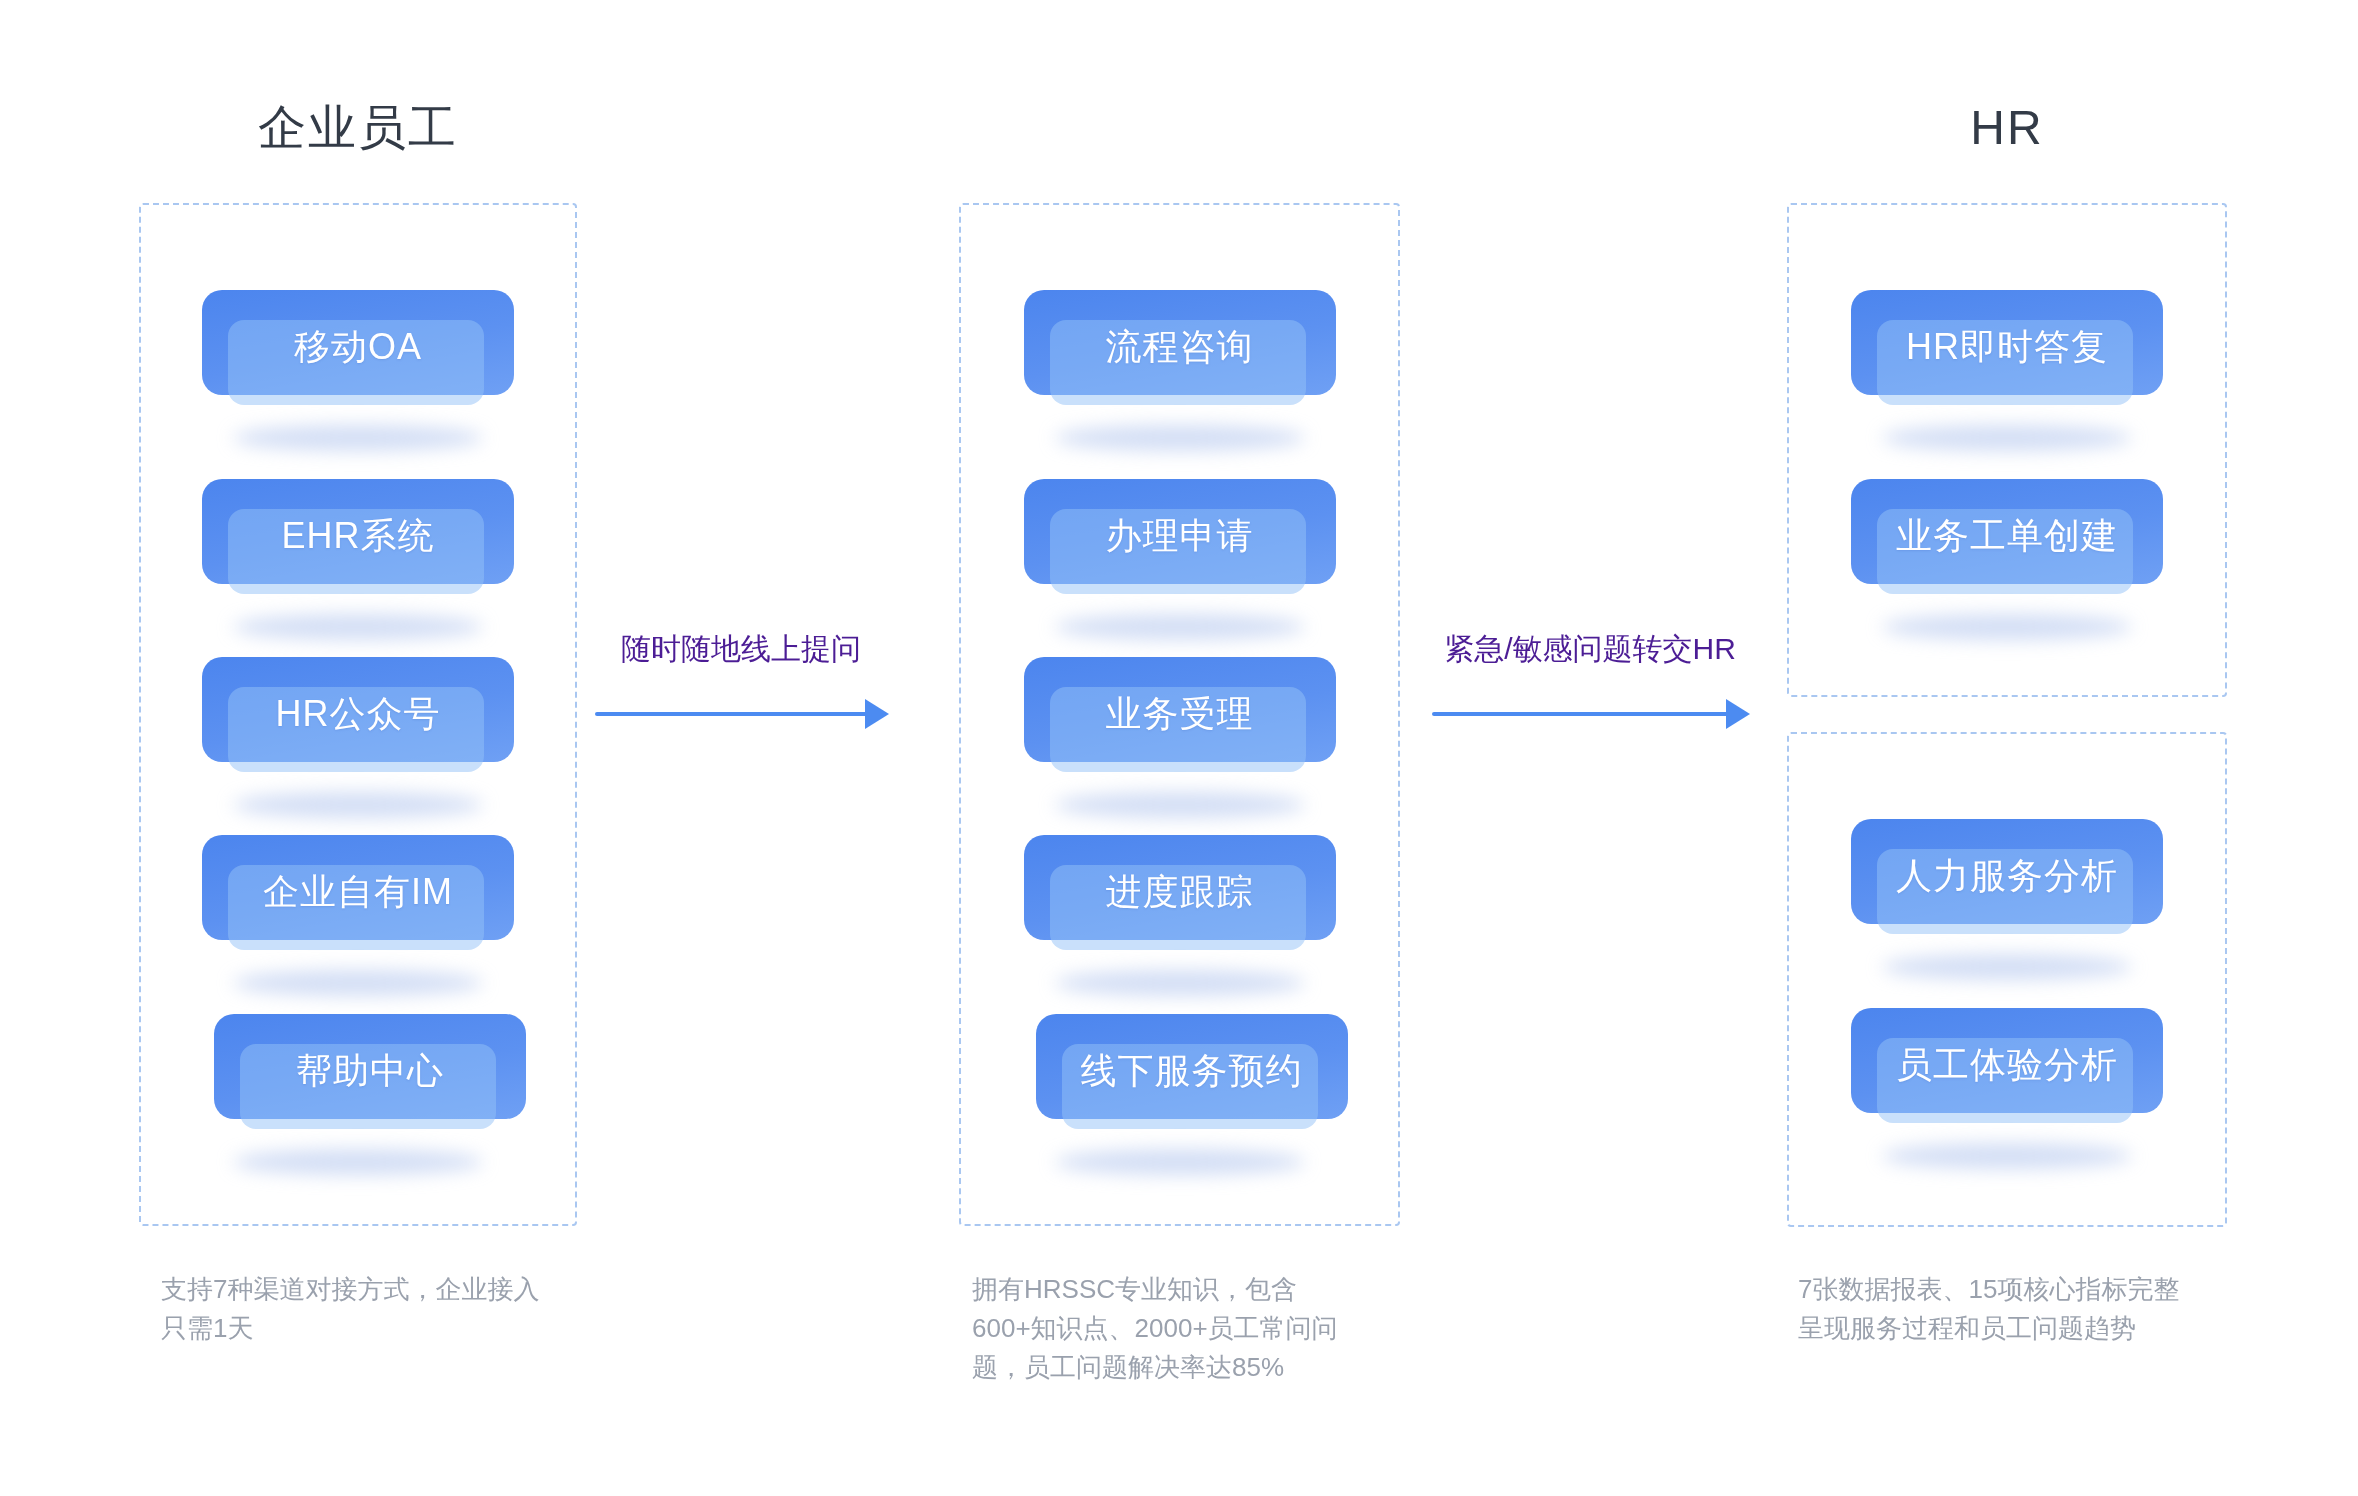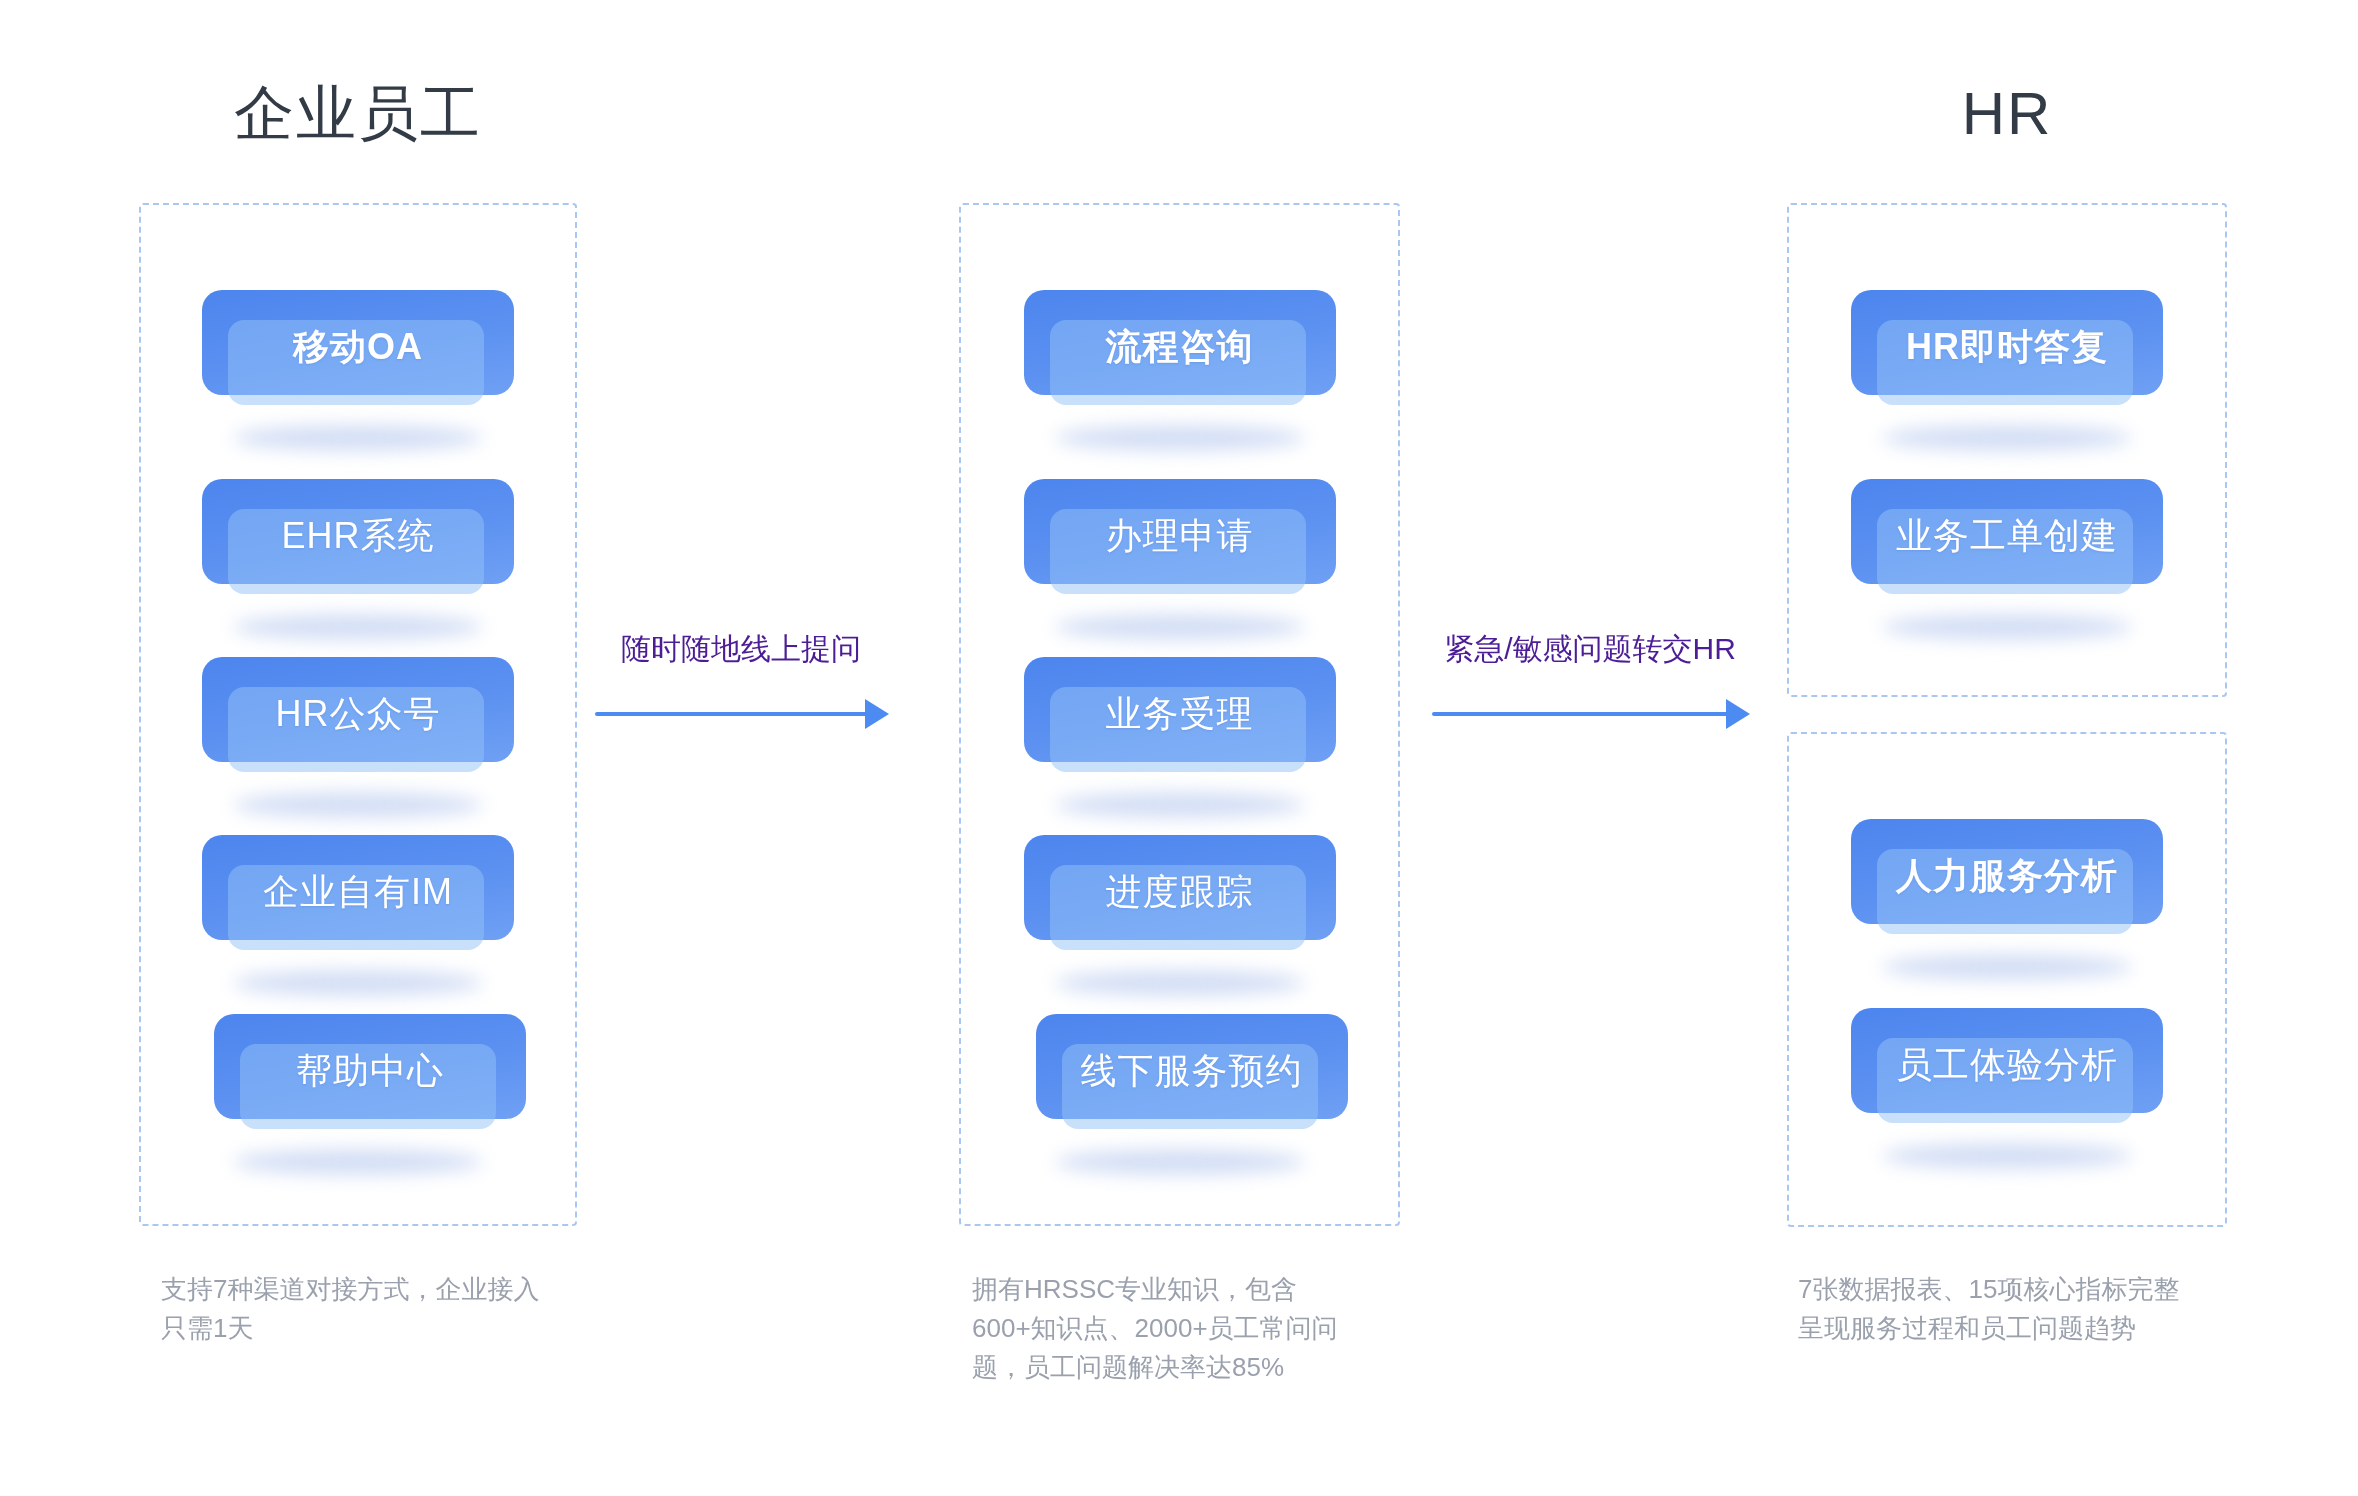--- a/index.html
+++ b/index.html
@@ -11,22 +11,22 @@
   .canvas {
     position: relative;
     width: 2358px;
     height: 1496px;
     background: #ffffff;
     border-radius: 28px;
     overflow: hidden;
   }
   .col-header {
     position: absolute;
-    top: 84px;
-    font-size: 60px;
+    top: 98px;
+    font-size: 48px;
     line-height: 60px;
     color: #333b47;
     text-align: center;
     letter-spacing: 2px;
   }
   .header-1 { left: 139px; width: 438px; }
   .header-2 { left: 959px; width: 441px; }
   .header-3 { left: 1787px; width: 440px; }
 
   .dash-box {
@@ -82,21 +82,21 @@
     left: 50%;
     transform: translateX(-50%);
     top: 135px;
     width: 250px;
     height: 26px;
     border-radius: 50%;
     background: rgba(168, 190, 236, 0.5);
     filter: blur(9px);
   }
 
-  .n-pos-1 { top: 85px; font-weight: bold; }
+  .n-pos-1 { top: 85px; }
   .n-pos-2 { top: 274px; }
   .n-pos-3 { top: 452px; }
   .n-pos-4 { top: 630px; }
   .n-pos-5 { top: 809px; padding-left: 24px; }
 
   .arrow {
     position: absolute;
     top: 630px;
   }
   .arrow-1 { left: 595px;  width: 292px; }

